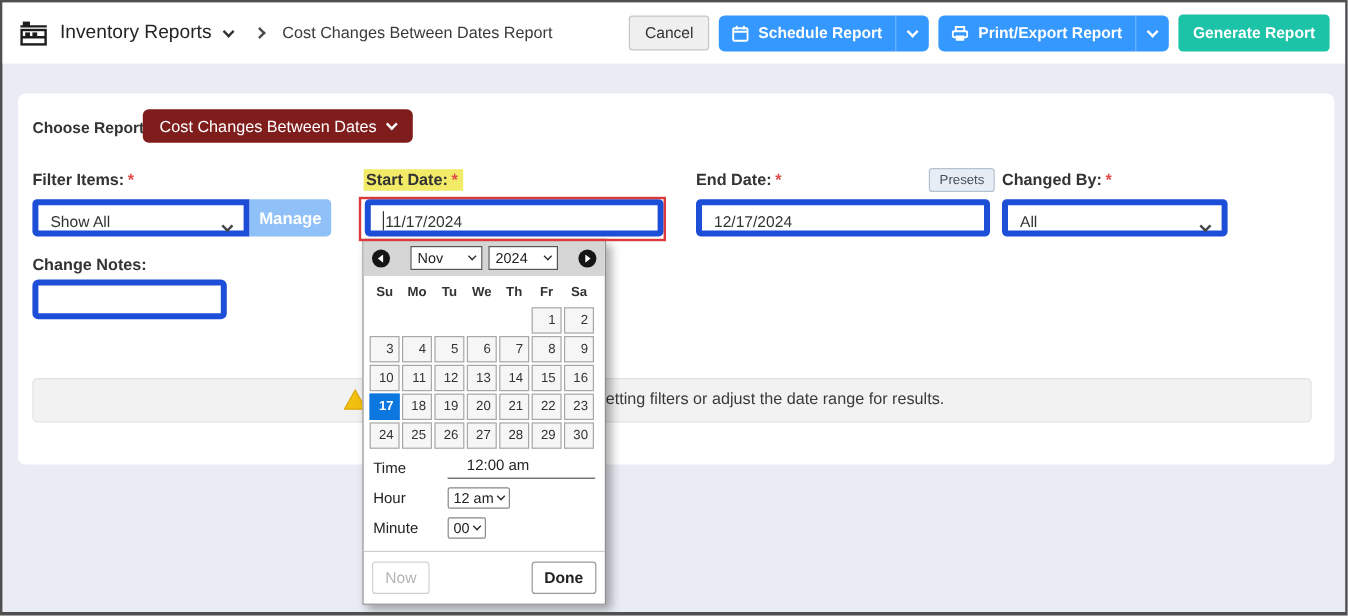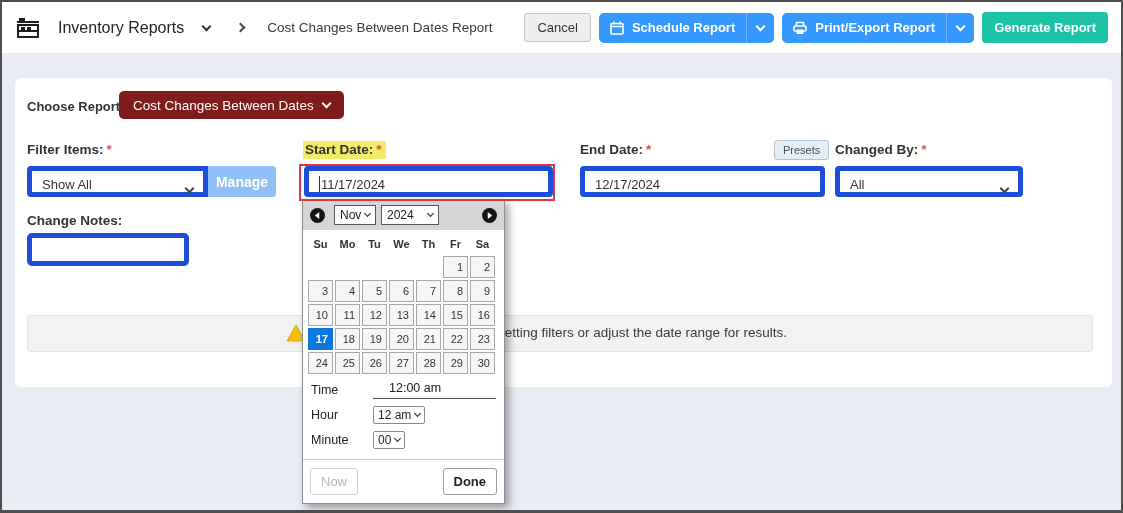--- a/index.html
+++ b/index.html
@@ -9,21 +9,21 @@
     position: relative; width: 1123px; height: 513px;
     border: 2px solid #4f4f4f; border-bottom-width: 3px;
     background: #e9ecf4; overflow: hidden;
   }
 
   
   .header {
     position: absolute; left: 0; top: 0; width: 100%; height: 51px;
     background: #fff; display: flex; align-items: center; padding: 0 13px;
   }
-  .hd-left { display: flex; align-items: center; gap: 17px; }
+  .hd-left { display: flex; align-items: center; gap: 9px; }
   .app-icon { width: 26px; height: 24px; color: #1d1d1d; }
   .hd-title { font-size: 16px; color: #242424; }
   .chev { display: inline-block; width: 7px; height: 7px;
           border-right: 2px solid currentColor; border-bottom: 2px solid currentColor;
           transform: rotate(45deg); margin-top: -3px; }
   .chev.right { transform: rotate(-45deg); margin-top: 0; }
   .chev.sm { width: 5px; height: 5px; border-width: 1.5px; }
   .hd-chev { color: #333; margin-left: 2px; }
   .crumb-sep { color: #4a4a4a; margin: 0 6px 0 10px; }
   .hd-report { font-size: 13.5px; color: #3a3a3a; }
@@ -117,21 +117,21 @@
   .cal-nav { background: #d5d5d5; display: flex; align-items: center; gap: 5px; padding: 5px 7px; }
   .nav-btn {
     width: 15px; height: 15px; border-radius: 50%; background: #151515; color: #fff;
     display: flex; align-items: center; justify-content: center; cursor: pointer; flex: none;
   }
   .nav-btn svg { width: 7px; height: 7px; }
   .cal-select {
     background: #fff; border: 1px solid #555; height: 20px; font-size: 12px; color: #222;
     display: flex; align-items: center; justify-content: space-between; padding: 0 5px; cursor: pointer;
   }
-  .cal-select.month { width: 42px; margin-left: 4px; }
+  .cal-select.month { width: 60px; margin-left: 12px; }
   .cal-select.year { width: 58px; }
   .cal-nav .spacer { flex: 1; }
 
   .cal-days {
     display: grid; grid-template-columns: repeat(7, 25px); gap: 2px;
     padding: 8px 5px 6px; font-size: 11px; font-weight: bold; color: #333;
   }
   .cal-days span { text-align: center; }
   .cal-grid { display: grid; grid-template-columns: repeat(7, 25px); grid-auto-rows: 22px; gap: 2px; padding: 0 5px; }
   .day-cell {

